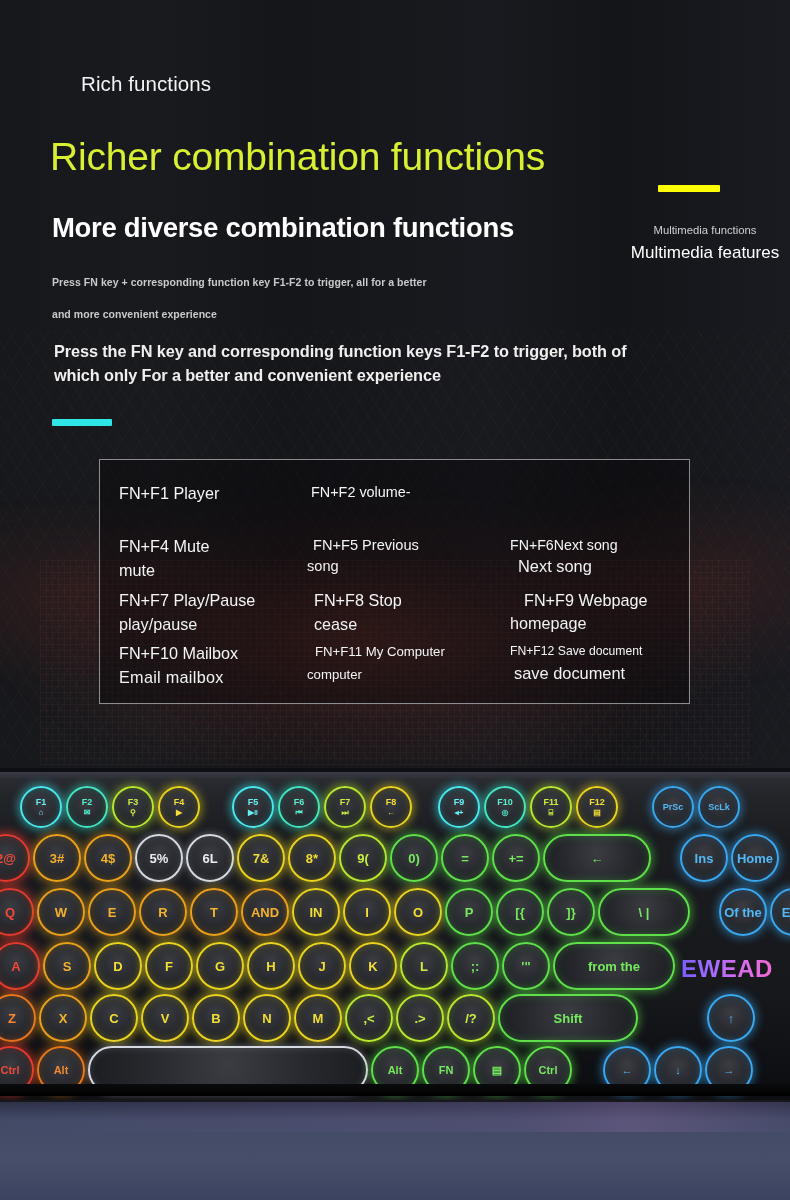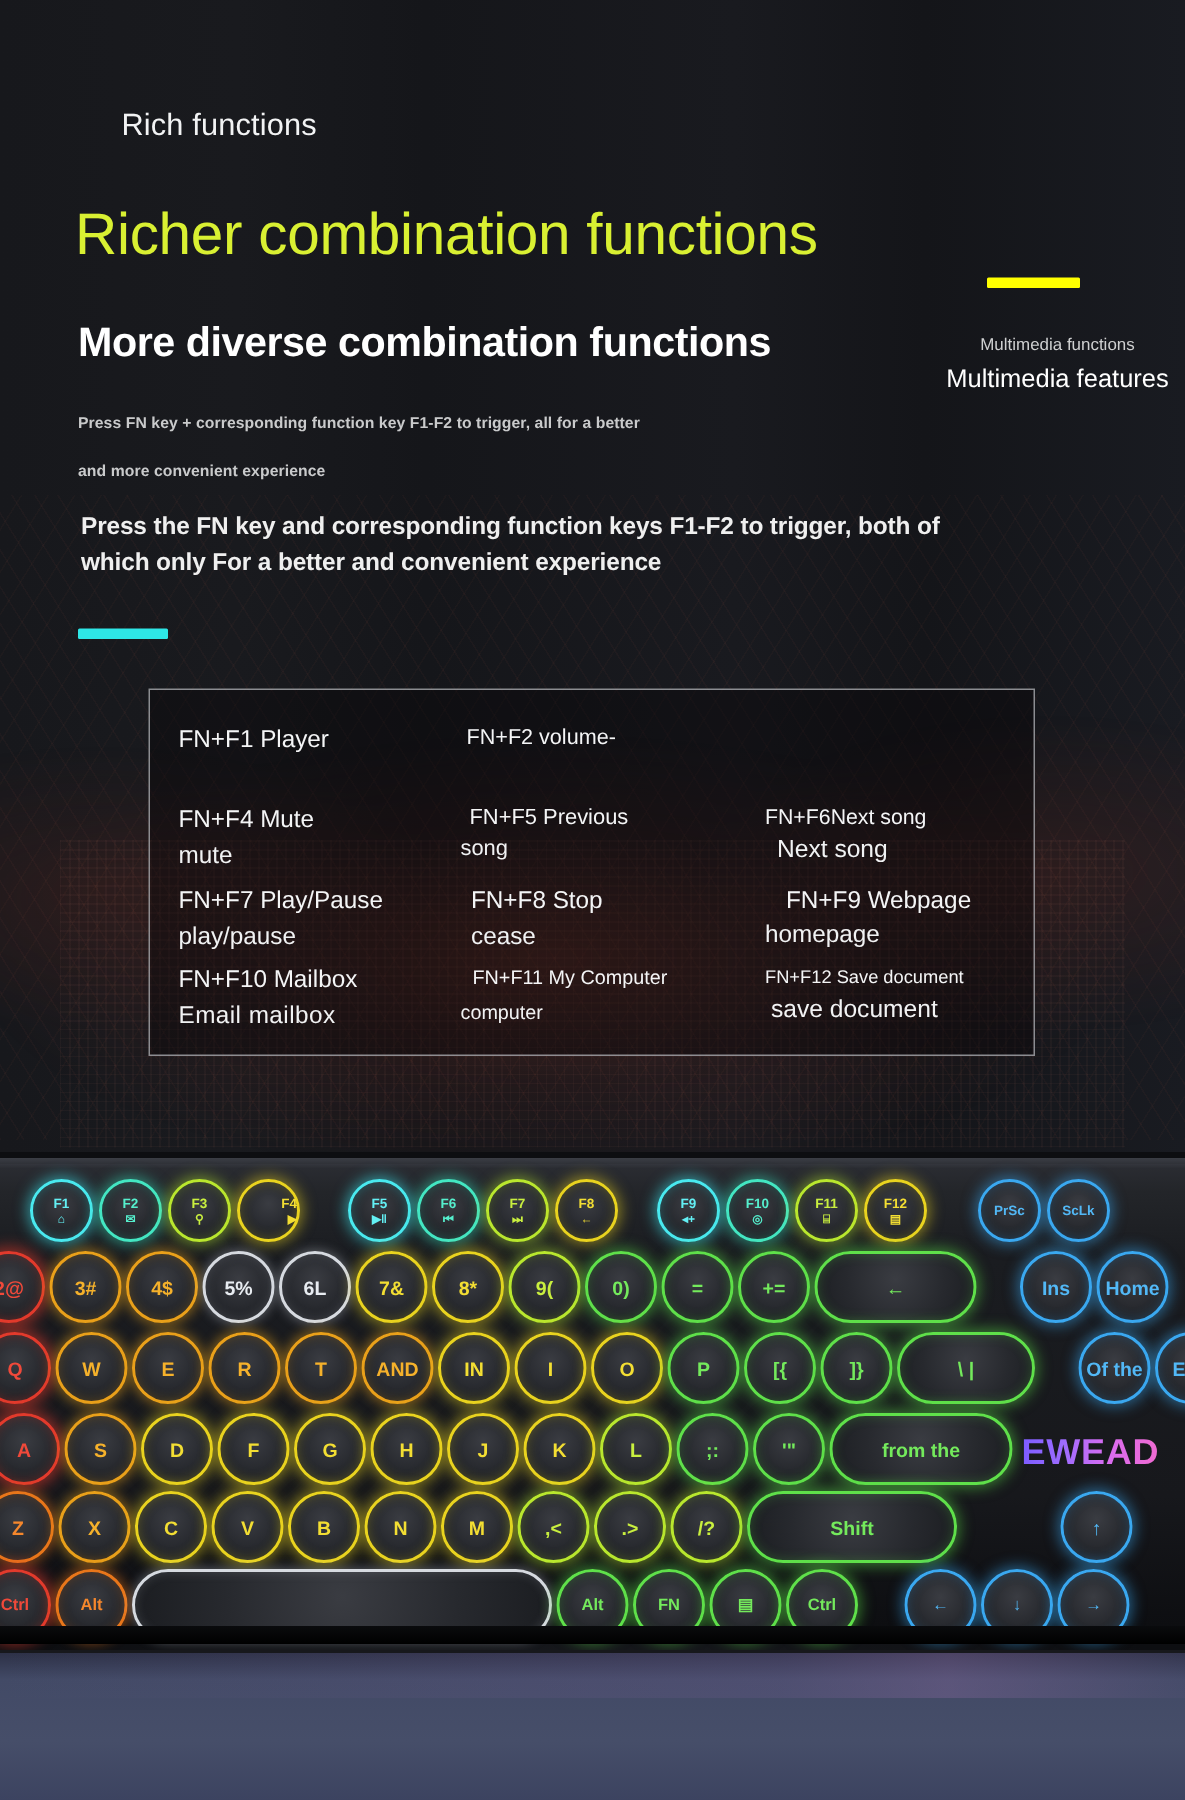--- a/index.html
+++ b/index.html
@@ -425,21 +425,21 @@
           <span class="glyph">⌂</span>
         </div>
         <div class="key g-teal" style="width: 42px; height: 42px;">
           <span style="font-size: 9px;">F2</span>
           <span class="glyph">✉</span>
         </div>
         <div class="key g-lime" style="width: 42px; height: 42px;">
           <span style="font-size: 9px;">F3</span>
           <span class="glyph">⚲</span>
         </div>
-        <div class="key g-yellow" style="width: 42px; height: 42px; align-items: flex-end;">
+        <div class="key g-yellow" style="width: 42px; height: 42px;">
           <span style="font-size: 9px;">F4</span>
           <span class="glyph">▶</span>
         </div>
         <div class="key g-cyan" style="width: 42px; height: 42px; margin-left: 28px;">
           <span style="font-size: 9px;">F5</span>
           <span class="glyph">▶‖</span>
         </div>
         <div class="key g-teal" style="width: 42px; height: 42px;">
           <span style="font-size: 9px;">F6</span>
           <span class="glyph">⏮</span>

